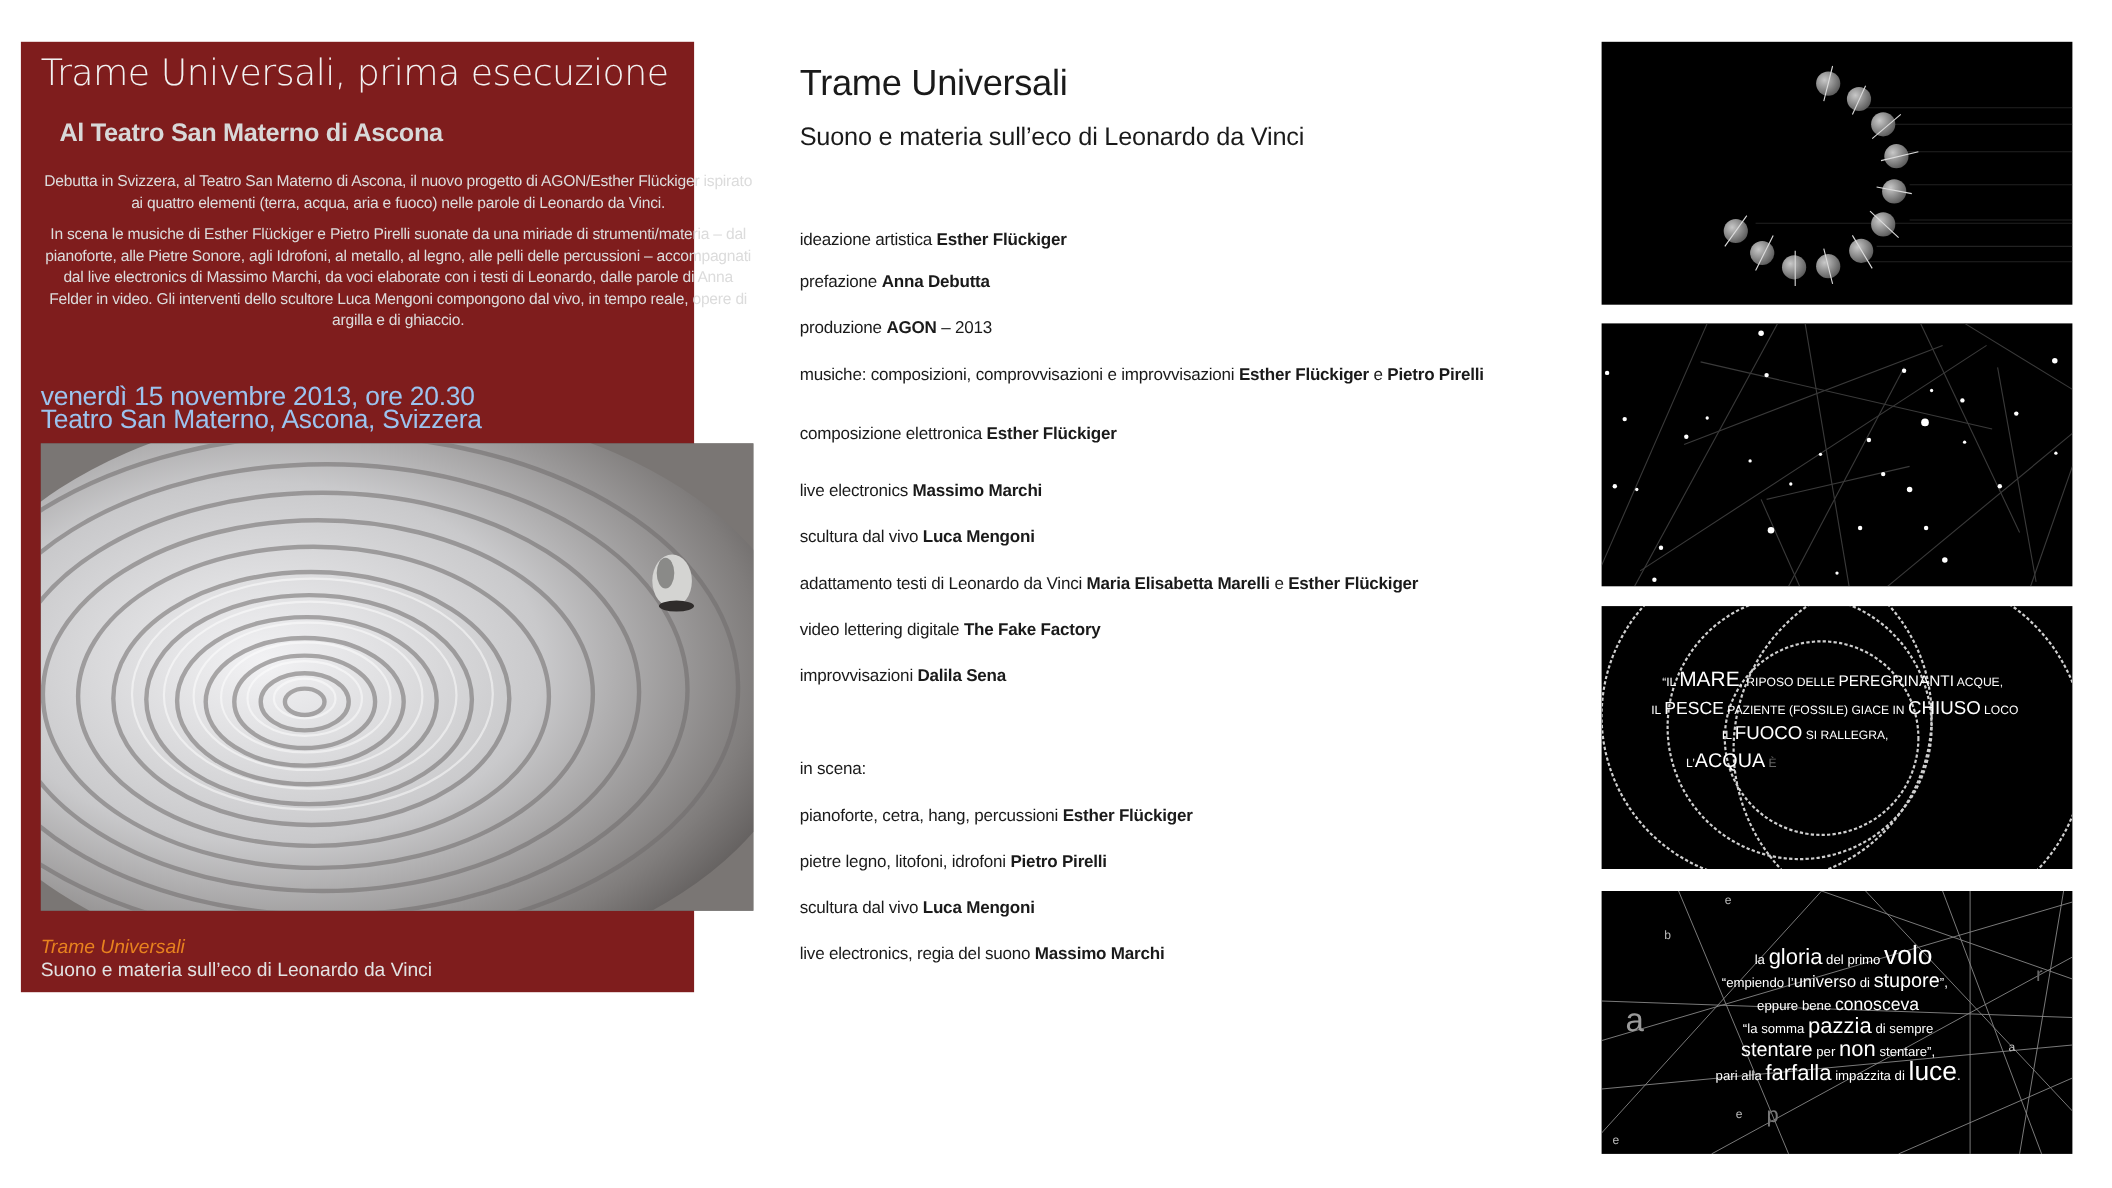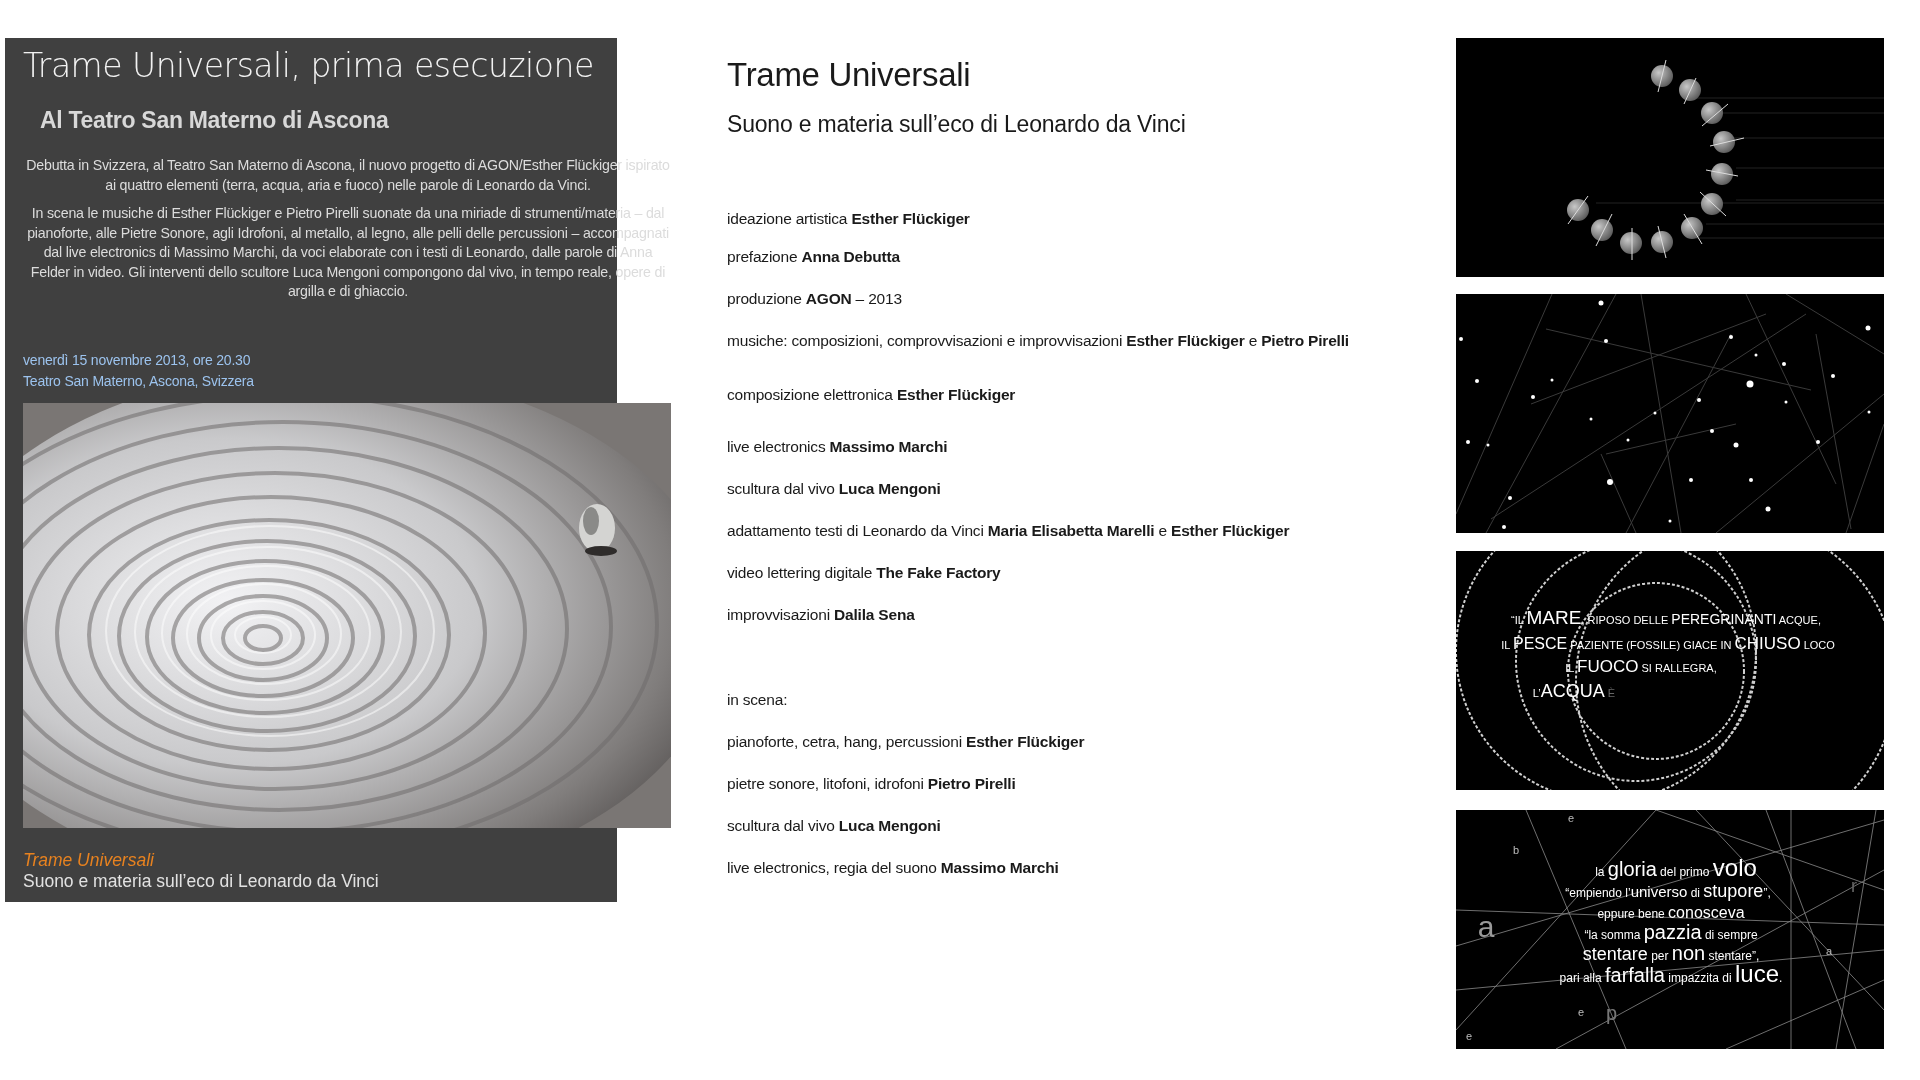--- a/index.html
+++ b/index.html
@@ -2,39 +2,39 @@
 <html><head>
   <meta charset="utf-8">
   <style>
     html, body { margin: 0; padding: 0; }
     body {
       width: 1920px; height: 1080px; background: #ffffff; position: relative; overflow: hidden;
       font-family: "Liberation Sans", sans-serif;
     }
     
     .flyer {
-      position: absolute; left: 5px; top: 38px; width: 612px; height: 864px;
-      background: #404040; color: #e6e6e6;
+      position: absolute; left: 19px; top: 38px; width: 612px; height: 864px;
+      background: #7f1d1d; color: #e6e6e6;
     }
     .flyer-title {
       position: absolute; left: 18px; top: 8px; font-size: 33px; color: #f2f2f2;
       font-family: "DejaVu Sans", sans-serif; font-weight: 300; letter-spacing: -0.5px;
       margin: 0;
     }
     .flyer-subtitle {
       position: absolute; left: 18px; top: 52px; font-size: 23px; color: #d8d8d8; margin: 17px;
       letter-spacing: -0.3px;
     }
     .flyer-body {
       position: absolute; left: 18px; top: 118px; width: 650px; font-size: 14.2px; line-height: 19.5px;
       color: #dcdcdc; letter-spacing: -0.2px; text-align: center;
     }
     .flyer-body p { margin: 0 0 9px 0; }
     .flyer-date {
-      position: absolute; left: 18px; top: 312px; font-size: 14px; line-height: 21px; color: #9cc3ee;
+      position: absolute; left: 18px; top: 312px; font-size: 24px; line-height: 21px; color: #9cc3ee;
       letter-spacing: -0.2px;
     }
     .flyer-photo {
       position: absolute; left: 18px; top: 365px; width: 648px; height: 425px; overflow: hidden;
       background: #6c6a69;
     }
     .flyer-caption { position: absolute; left: 18px; top: 812px; font-size: 17.5px; line-height: 21px; }
     .flyer-caption .cap-title { color: #e8821f; font-style: italic; }
     .flyer-caption .cap-sub { color: #e2e2e2; }
 
@@ -142,21 +142,21 @@
     </div>
     <div class="credit" style="top:400px">
       <span>improvvisazioni</span> <b>Dalila Sena</b>
     </div>
 
     <div class="credit" style="top:485px">in scena:</div>
     <div class="credit" style="top:527px">
       <span>pianoforte, cetra, hang, percussioni</span> <b>Esther Flückiger</b>
     </div>
     <div class="credit" style="top:569px">
-      <span>pietre sonore, litofoni, idrofoni</span> <b>Pietro Pirelli</b>
+      <span>pietre legno, litofoni, idrofoni</span> <b>Pietro Pirelli</b>
     </div>
     <div class="credit" style="top:611px">
       <span>scultura dal vivo</span> <b>Luca Mengoni</b>
     </div>
     <div class="credit" style="top:653px">
       <span>live electronics, regia del suono</span> <b>Massimo Marchi</b>
     </div>
   </div>
 </div>
 

